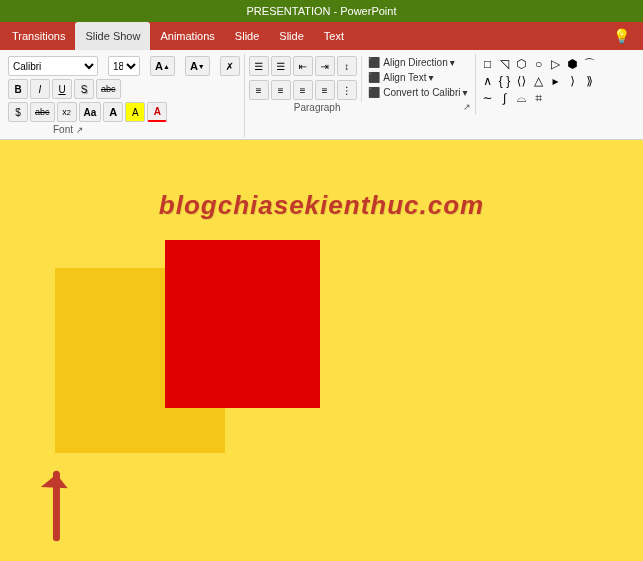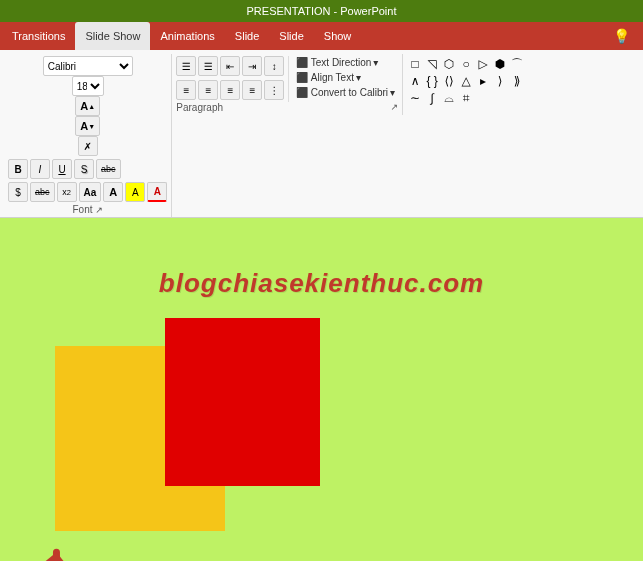--- a/index.html
+++ b/index.html
@@ -80,45 +80,46 @@
       cursor: pointer;
     }
     .font-name-select { width: 90px; }
     .font-size-select { width: 32px; }
 
     
     .font-group {
       padding: 2px 4px;
       border-right: 1px solid #d8d8d8;
     }
-    .font-group-top { display: flex; align-items: center; gap: 0; margin-bottom: 3px; flex-direction: column; }
+    .font-group-top { display: flex; align-items: center; gap: 10px; margin-bottom: 3px; }
     .font-group-middle { display: flex; align-items: center; gap: 2px; margin-bottom: 3px; }
     .font-group-bottom { display: flex; align-items: center; gap: 2px; }
     .font-group-label { font-size: 10px; color: #555; margin-top: 2px; }
 
     
     .para-group { padding: 2px 4px; border-right: 1px solid #d8d8d8; }
     .para-top { display: flex; align-items: center; gap: 2px; margin-bottom: 2px; }
     .para-middle { display: flex; align-items: center; gap: 2px; margin-bottom: 2px; }
 
     
     .drawing-group { padding: 2px 4px; flex: 1; }
     .drawing-shapes { display: flex; flex-wrap: wrap; gap: 1px; }
     .shape-btn { width: 16px; height: 16px; background: none; border: none; cursor: pointer; font-size: 12px; display: flex; align-items: center; justify-content: center; }
 
     
     .ribbon-footer {
       font-size: 10px;
       color: #555;
-      text-align: center;
+      text-align: left;
+      margin-left: 45px;
     }
 
     
     .main-content {
-      background: #bef264;
+      background: #fde047;
       flex: 1;
       position: relative;
       height: calc(561px - 22px - 28px - 90px);
       overflow: hidden;
       padding-left: 16px;
     }
 
     
     .watermark {
       position: absolute;
@@ -206,21 +207,21 @@
 <div class="title-bar">
   <span>PRESENTATION - PowerPoint</span>
 </div>
 
 <div class="tab-bar">
   <div class="tab-item">Transitions</div>
   <div class="tab-item active">Slide Show</div>
   <div class="tab-item">Animations</div>
   <div class="tab-item">Slide</div>
   <div class="tab-item">Slide</div>
-  <div class="tab-item">Show</div>
+  <div class="tab-item">Text</div>
   <div class="tab-tell-me">
     <span class="lightbulb-icon">💡</span>
   </div>
 </div>
 
 <div class="ribbon">
 
   <div class="font-group">
     <div class="font-group-top">
       <select class="ribbon-select font-name-select">
@@ -271,21 +272,21 @@
           <button class="ribbon-btn">≡</button>
           <button class="ribbon-btn">≡</button>
           <button class="ribbon-btn">≡</button>
           <button class="ribbon-btn">⋮</button>
         </div>
       </div>
 
       <div style="display:flex; flex-direction:column; justify-content:flex-start; gap:2px; border-left:1px solid #ddd; padding-left:4px;">
         <div class="para-text-dir">
           <span>⬛</span>
-          <span>Text Direction</span>
+          <span>Align Direction</span>
           <span>▾</span>
         </div>
         <div class="para-align-text">
           <span>⬛</span>
           <span>Align Text</span>
           <span>▾</span>
         </div>
         <div class="para-smartart">
           <span>⬛</span>
           <span>Convert to Calibri</span>

